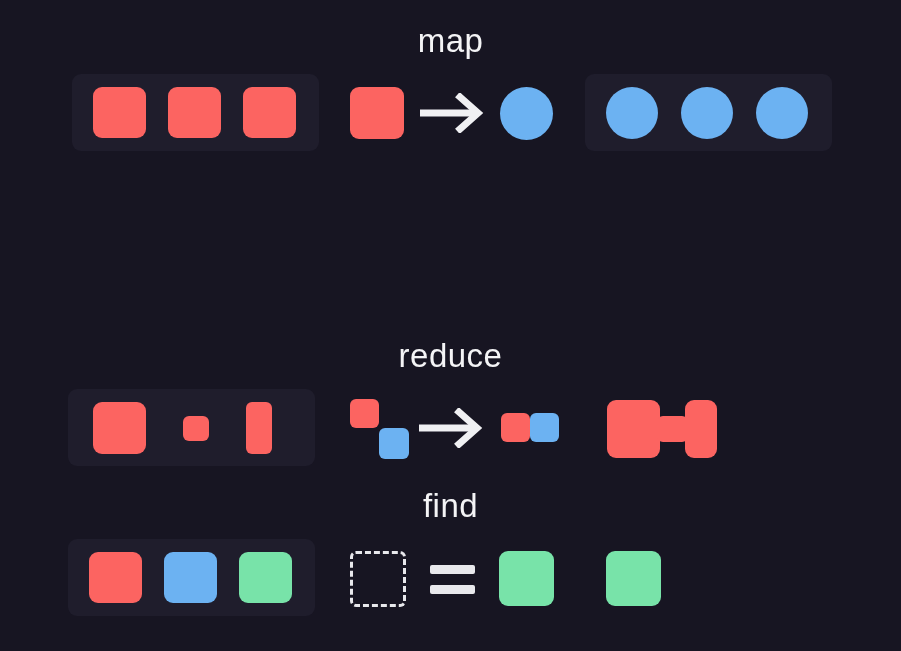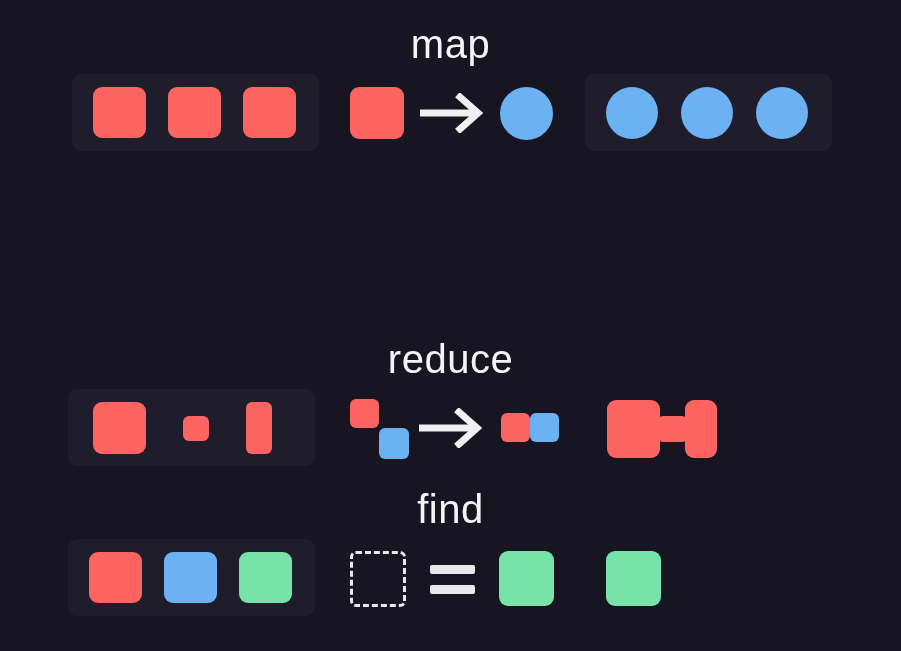--- a/index.html
+++ b/index.html
@@ -28,21 +28,21 @@
     width: 901px;
   }
   .op-label {
     position: absolute;
     left: 0;
     width: 901px;
     text-align: center;
     color: #f4f4f6;
     font-weight: 400;
     letter-spacing: 0.5px;
-    font-size: 40px;
+    font-size: 33px;
     line-height: 1;
   }
 
   
   .array-box {
     position: absolute;
     background: #1f1d2c;
     border-radius: 9px;
     box-sizing: border-box;
   }

